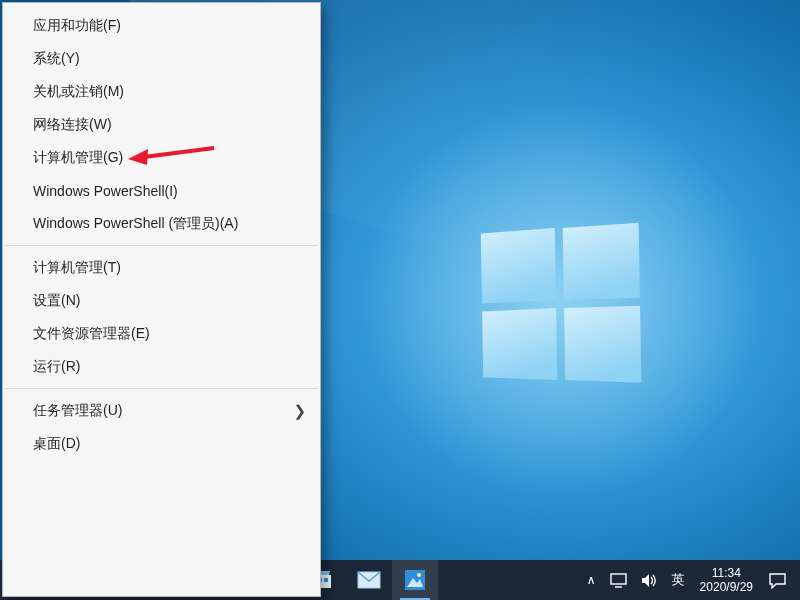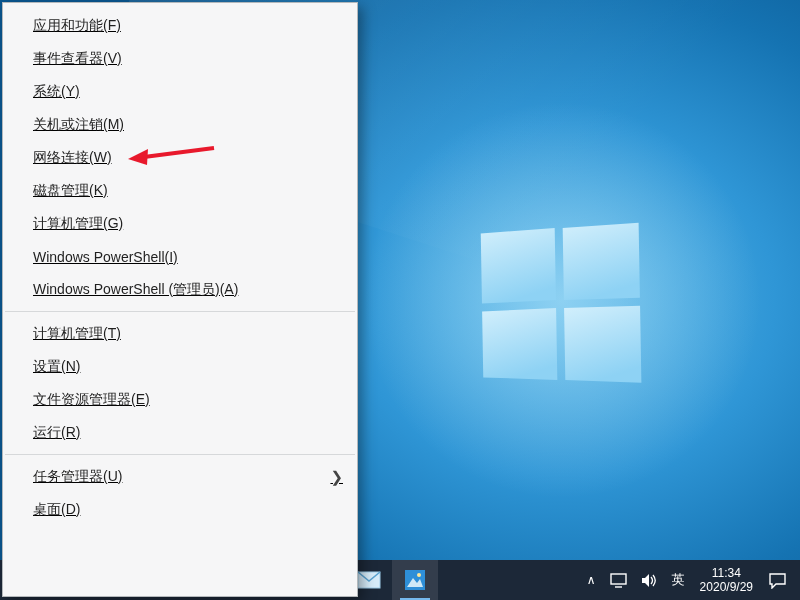--- a/index.html
+++ b/index.html
@@ -28,25 +28,24 @@
   .desk-label {
     position:absolute; left:291px; top:221px; z-index:3;
     font-size:12px; color:#ffffff; padding:1px 3px;
     background:rgba(45,120,190,0.55);
     text-shadow:1px 1px 2px rgba(0,0,0,0.7);
     font-style:italic;
   }
 
   
   .winx-menu {
-    position:absolute; left:2px; top:2px; width:356px; height:595px; z-index:10;
+    position:absolute; left:2px; top:2px; width:319px; height:595px; z-index:10;
     background:#f6f6f7; border:1px solid #b4b8bb;
     box-shadow:5px 5px 12px rgba(0,0,0,0.35);
     padding-top:6px;
-    text-decoration:underline;
   }
   .menu-item {
     height:33px; line-height:33px; padding-left:30px;
     font-size:14px; color:#1f1f1f; cursor:default;
     display:flex; align-items:center;
   }
   .menu-item span { line-height:normal; }
   .menu-sep { height:1px; background:#d6d8da; margin:5px 2px; }
   .submenu-chevron {
     margin-left:auto; margin-right:14px; color:#444;
@@ -107,33 +106,27 @@
     </g>
   </svg>
   <span class="desk-label">文档</span>
 </div>
 
 <div class="winx-menu">
   <div class="menu-item">
       <span>应用和功能(F)</span>
     </div>
   <div class="menu-item">
-      <span>事件查看器(V)</span>
-    </div>
-  <div class="menu-item">
       <span>系统(Y)</span>
     </div>
   <div class="menu-item">
       <span>关机或注销(M)</span>
     </div>
   <div class="menu-item">
       <span>网络连接(W)</span>
-    </div>
-  <div class="menu-item">
-      <span>磁盘管理(K)</span>
     </div>
   <div class="menu-item">
       <span>计算机管理(G)</span>
     </div>
   <div class="menu-item">
       <span>Windows PowerShell(I)</span>
     </div>
   <div class="menu-item">
       <span>Windows PowerShell (管理员)(A)</span>
     </div>

